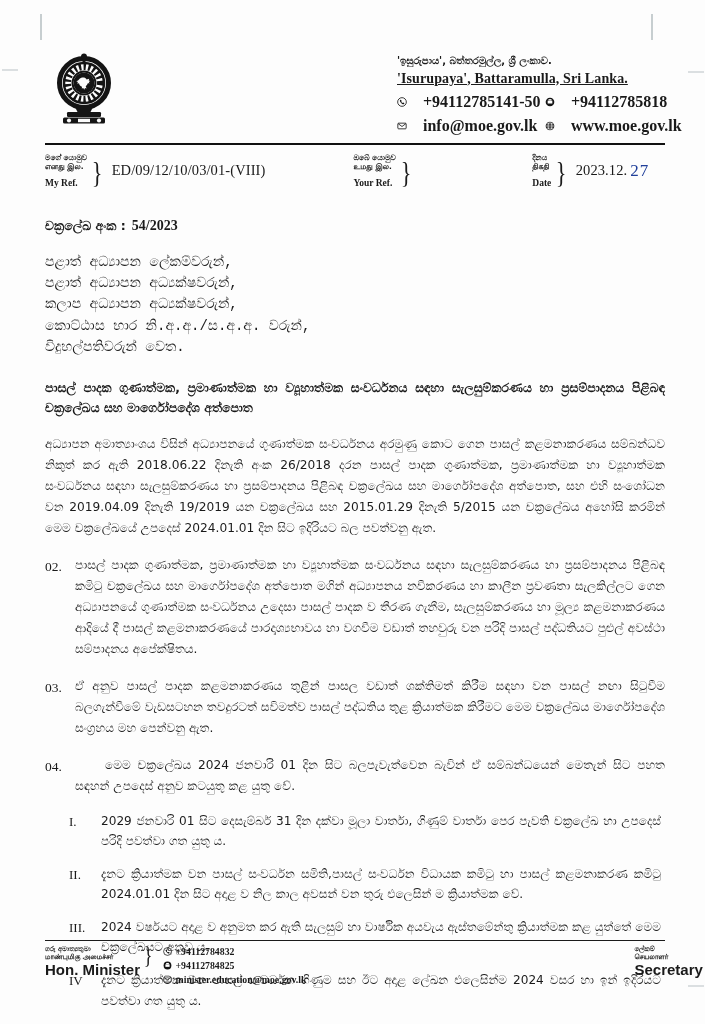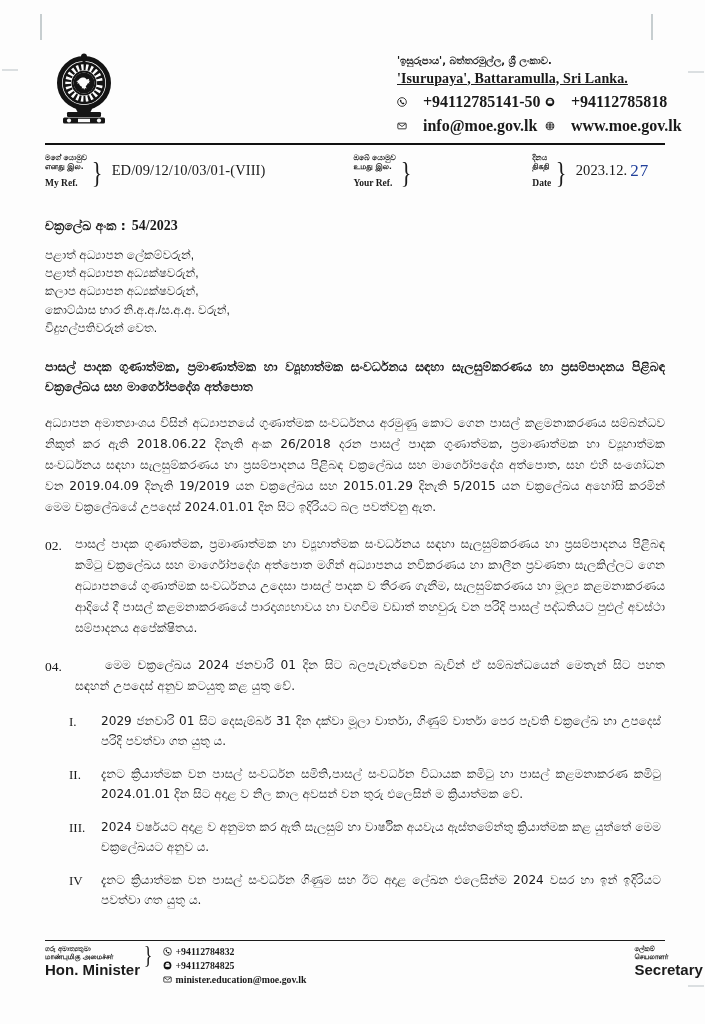--- a/index.html
+++ b/index.html
@@ -181,23 +181,23 @@
     font-weight: 700;
     margin-top: 26px;
   }
   .circ-no .num {
     font-family: "Liberation Serif", serif;
     font-size: 14px;
     font-weight: 700;
     margin-left: 6px;
   }
   .addressees {
-    margin-top: 12px;
-    font-family: Liberation Sans, sans-serif;
-    font-size: 12px;
+    margin-top: 18px;
+    font-family: Liberation Mono, monospace;
+    font-size: 14px;
     line-height: 1.52;
   }
   .subject {
     margin-top: 20px;
     font-family: "DejaVu Sans", sans-serif;
     font-size: 12.4px;
     font-weight: 700;
     line-height: 1.62;
     text-align: justify;
   }
@@ -438,20 +438,24 @@
 
     <div class="subject">පාසල් පාදක ගුණාත්මක, ප්‍රමාණාත්මක හා ව්‍යූහාත්මක සංවර්ධනය සඳහා සැලසුම්කරණය හා ප්‍රසම්පාදනය පිළිබඳ චක්‍රලේඛය සහ මාර්ගෝපදේශ අත්පොත</div>
 
     <div class="para">අධ්‍යාපන අමාත්‍යාංශය විසින් අධ්‍යාපනයේ ගුණාත්මක සංවර්ධනය අරමුණු කොට ගෙන පාසල් කළමනාකරණය සම්බන්ධව නිකුත් කර ඇති 2018.06.22 දිනැති අංක 26/2018 දරන පාසල් පාදක ගුණාත්මක, ප්‍රමාණාත්මක හා ව්‍යූහාත්මක සංවර්ධනය සඳහා සැලසුම්කරණය හා ප්‍රසම්පාදනය පිළිබඳ චක්‍රලේඛය සහ මාර්ගෝපදේශ අත්පොත, සහ එහි සංශෝධන වන 2019.04.09 දිනැති 19/2019 යන චක්‍රලේඛය සහ 2015.01.29 දිනැති 5/2015 යන චක්‍රලේඛය අහෝසි කරමින් මෙම චක්‍රලේඛයේ උපදෙස් 2024.01.01 දින සිට ඉදිරියට බල පවත්වනු ඇත.</div>
 
     <div class="para-num-row">
       <div class="para-num">02.</div>
       <div class="para-body">පාසල් පාදක ගුණාත්මක, ප්‍රමාණාත්මක හා ව්‍යූහාත්මක සංවර්ධනය සඳහා සැලසුම්කරණය හා ප්‍රසම්පාදනය පිළිබඳ කමිටු චක්‍රලේඛය සහ මාර්ගෝපදේශ අත්පොත මගින් අධ්‍යාපනය නවීකරණය හා කාලීන ප්‍රවණතා සැලකිල්ලට ගෙන අධ්‍යාපනයේ ගුණාත්මක සංවර්ධනය උදෙසා පාසල් පාදක ව තීරණ ගැනීම, සැලසුම්කරණය හා මූල්‍ය කළමනාකරණය ආදියේ දී පාසල් කළමනාකරණයේ පාරදෘශ්‍යභාවය හා වගවීම වඩාත් තහවුරු වන පරිදි පාසල් පද්ධතියට පුළුල් අවස්ථා සම්පාදනය අපේක්ෂිතය.</div>
     </div>
 
+    <div class="para-num-row">
+      <div class="para-num">03.</div>
+      <div class="para-body">ඒ අනුව පාසල් පාදක කළමනාකරණය තුළින් පාසල වඩාත් ශක්තිමත් කිරීම සඳහා වන පාසල් නඟා සිටුවීම බලගැන්වීමේ වැඩසටහන තවදුරටත් සවිමත්ව පාසල් පද්ධතිය තුළ ක්‍රියාත්මක කිරීමට මෙම චක්‍රලේඛය මාර්ගෝපදේශ සංග්‍රහය මහ පෙන්වනු ඇත.</div>
+    </div>
 
     <div class="para-num-row">
       <div class="para-num">04.</div>
       <div class="para-body indent-first">මෙම චක්‍රලේඛය 2024 ජනවාරි 01 දින සිට බලපැවැත්වෙන බැවින් ඒ සම්බන්ධයෙන් මෙතැන් සිට පහත  සඳහන් උපදෙස් අනුව කටයුතු කළ යුතු වේ.</div>
     </div>
 
     <div class="roman-list">
       <div class="roman-item">
         <div class="roman-mark">I.</div>
         <div class="roman-text">2029 ජනවාරි 01 සිට දෙසැම්බර් 31 දින දක්වා මූලා වාර්තා, ගිණුම් වාර්තා පෙර පැවති චක්‍රලේඛ හා උපදෙස් පරිදි පවත්වා ගත යුතු ය.</div>

